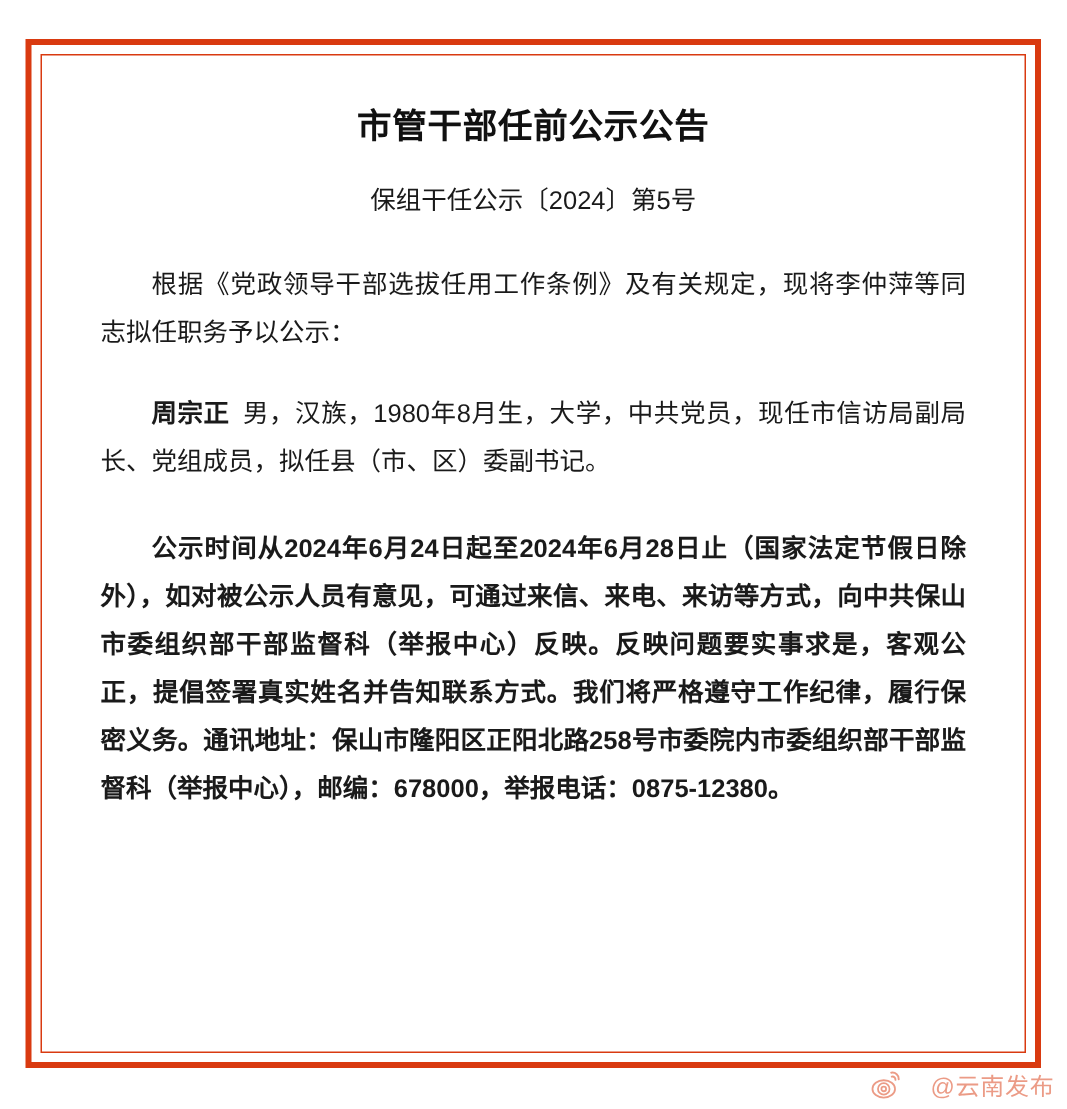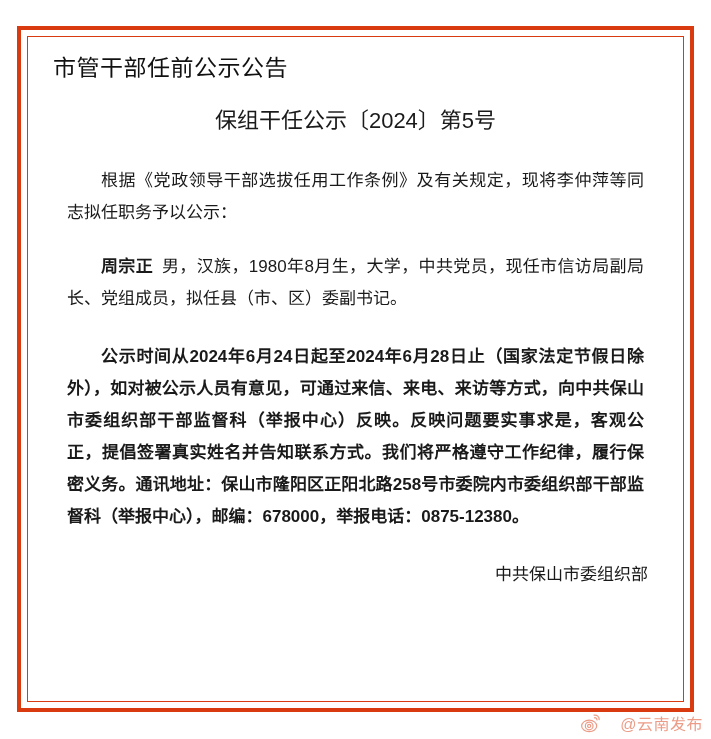--- a/index.html
+++ b/index.html
@@ -43,31 +43,31 @@
     left: 0;
     top: 0;
     right: 0;
     bottom: 0;
     padding: 22px 32px 18px 32px;
     box-sizing: border-box;
     overflow: hidden;
   }
 
   .doc-title {
-    text-align: left;
+    text-align: center;
     font-size: 23px;
-    font-weight: normal;
+    font-weight: bold;
     letter-spacing: 0.5px;
-    margin: 0 0 0 0;
+    margin: 16px 0 0 0;
     line-height: 1.4;
     color: #111111;
   }
   .doc-subtitle {
     text-align: center;
-    font-size: 22px;
+    font-size: 17px;
     font-weight: normal;
     margin: 22px 0 0 0;
     line-height: 1.4;
     color: #1a1a1a;
   }
 
   .para {
     font-size: 17px;
     line-height: 32px;
     margin: 14px;
@@ -140,21 +140,20 @@
     <p class="para indent p-lead">根据《党政领导干部选拔任用工作条例》及有关规定，现将李仲萍等同志拟任职务予以公示：</p>
 
 
     <p class="para indent p-person">
       <span class="name">周宗正</span><span class="gap"></span><span>男，汉族，1980年8月生，大学，中共党员，现任市信访局副局长、党组成员，拟任县（市、区）委副书记。</span>
     </p>
 
     <p class="para indent p-notice">公示时间从2024年6月24日起至2024年6月28日止（国家法定节假日除外），如对被公示人员有意见，可通过来信、来电、来访等方式，向中共保山市委组织部干部监督科（举报中心）反映。反映问题要实事求是，客观公正，提倡签署真实姓名并告知联系方式。我们将严格遵守工作纪律，履行保密义务。通讯地址：保山市隆阳区正阳北路258号市委院内市委组织部干部监督科（举报中心），邮编：678000，举报电话：0875-12380。</p>
 
     <div class="signature">
-      <div>中共保山市委组织部</div>
     </div>
 
   </div>
 </div>
 
 <div class="watermark">
   <svg class="wm-logo" viewBox="0 0 24 24" aria-hidden="true">
     <g fill="none" stroke="#D93A10" stroke-width="1.3">
       <ellipse cx="10" cy="15.2" rx="8.2" ry="6.3"></ellipse>
       <circle cx="10" cy="15.2" r="4.2"></circle>

